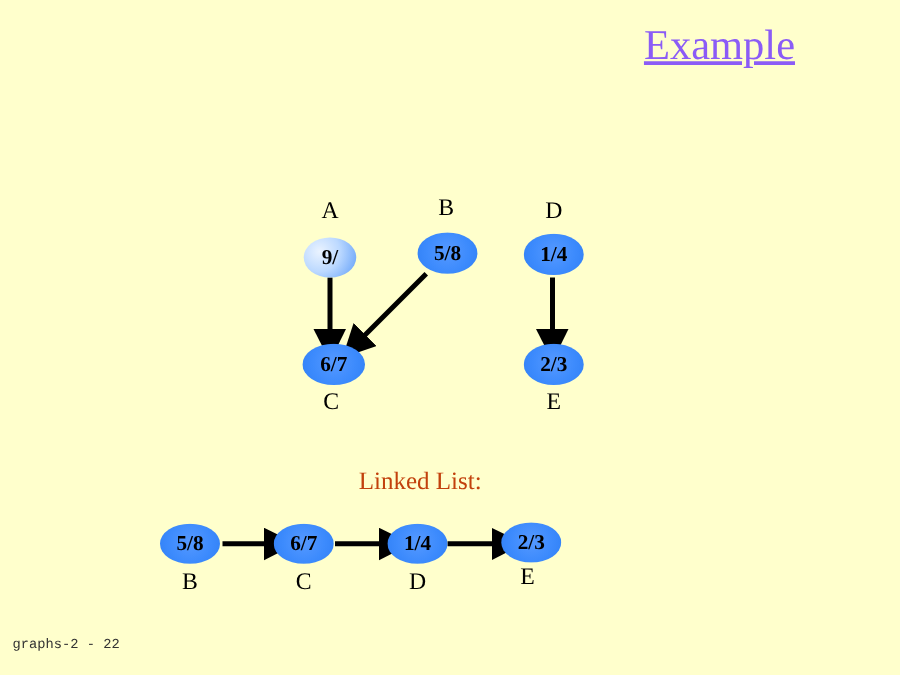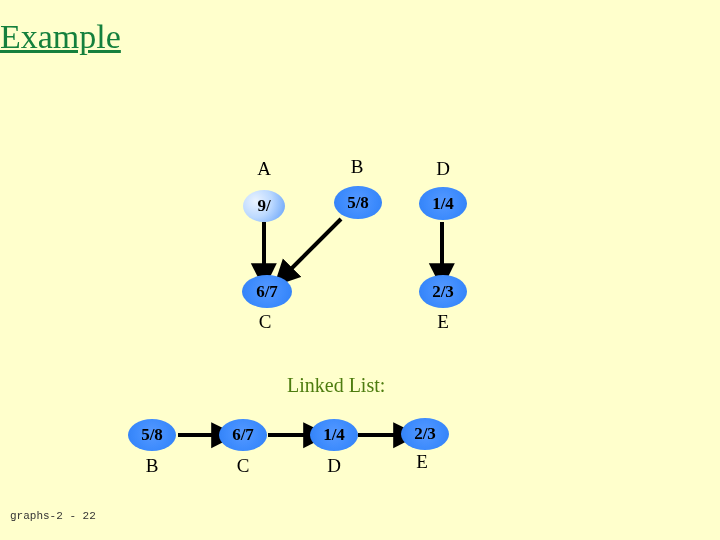--- a/index.html
+++ b/index.html
@@ -18,23 +18,23 @@
     position: absolute;
     left: 0; top: 0;
     width: 720px;
     height: 540px;
   }
   #title {
     position: absolute;
     left: 0;
     top: 18px;
     width: 636px;
-    text-align: left;
+    text-align: right;
     font-size: 34px;
-    color: #15803d;
+    color: #8b5cf6;
     text-decoration: underline;
     font-family: "Liberation Serif", serif;
     letter-spacing: 0px;
   }
   .node-label {
     position: absolute;
     font-size: 19px;
     color: #000000;
     font-family: "Liberation Serif", serif;
     text-align: center;
@@ -53,21 +53,21 @@
     align-items: center;
     justify-content: center;
     white-space: nowrap;
   }
   .oval.pale {
     background: radial-gradient(circle at 30% 35%, #eaf3ff 0%, #bcd9ff 45%, #5b9bf8 100%);
   }
   #linked-list-label {
     position: absolute;
     font-size: 20px;
-    color: #4d7c0f;
+    color: #c2410c;
     font-family: "Liberation Serif", serif;
     white-space: nowrap;
   }
   #footer {
     position: absolute;
     left: 10px;
     top: 510px;
     font-size: 11px;
     color: #333333;
     font-family: Liberation Mono, monospace;

